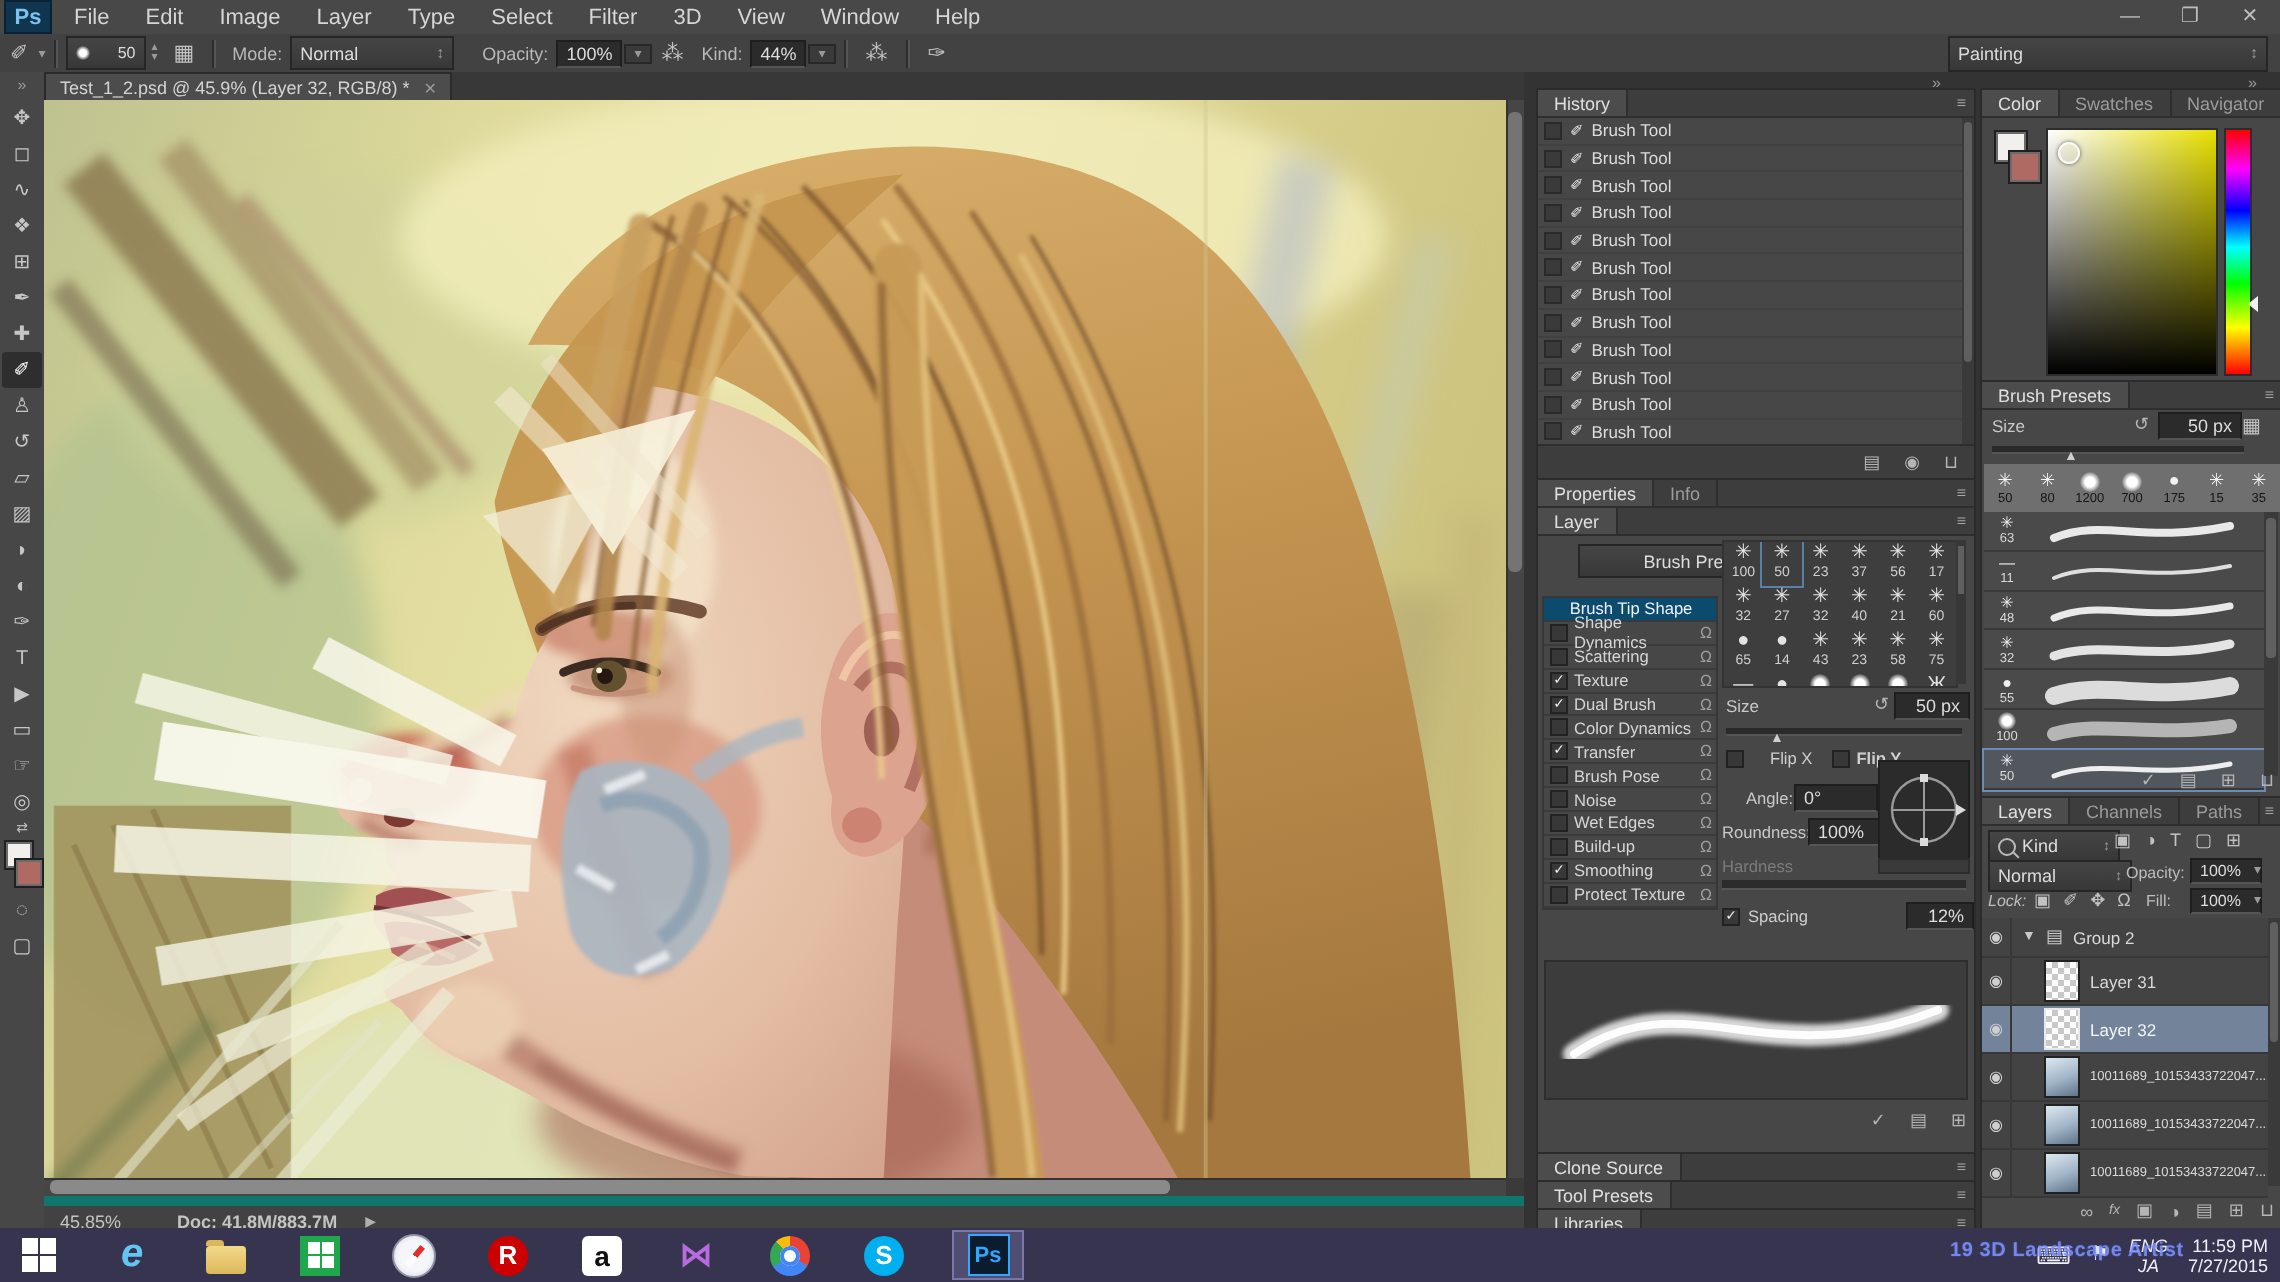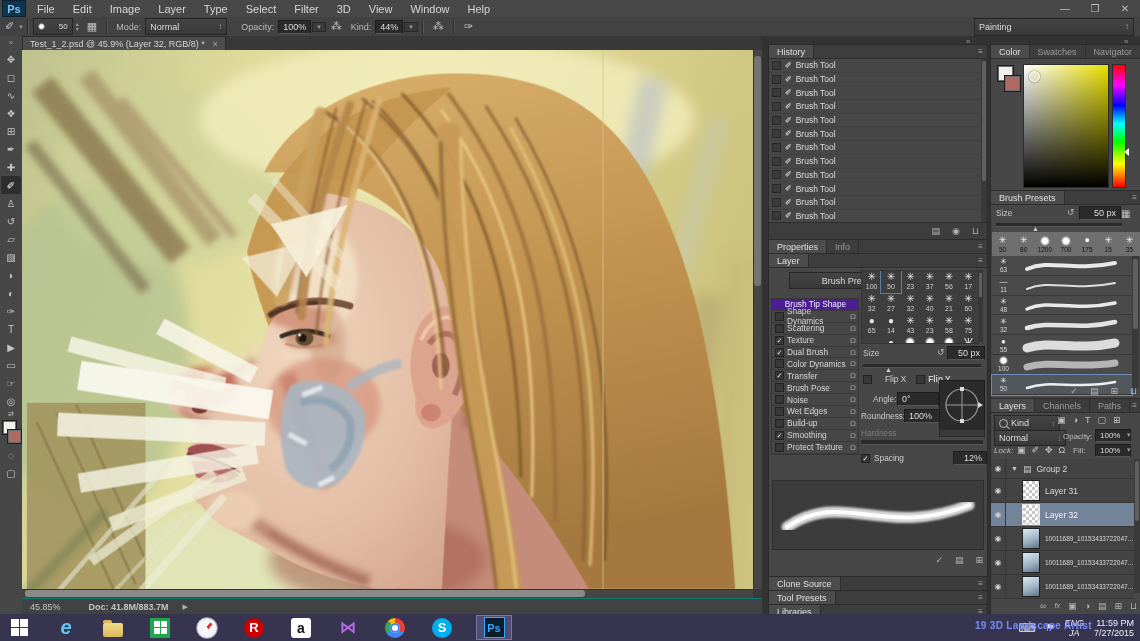--- a/index.html
+++ b/index.html
@@ -29,35 +29,35 @@
   .toolbar{left:0;top:36px;width:22px;height:578px;background:#474747;border-right:1px solid #2a2a2a;display:flex;flex-direction:column;align-items:center;}
   .tool{width:20px;height:18px;display:flex;align-items:center;justify-content:center;font-size:10px;color:#c6c6c6;}
   .tool.active{background:#2e2e2e;border-radius:2px;color:#fff;}
   .swatch{border:1px solid #202020;box-shadow:0 0 0 1px #6b6b6b inset;}
   
   .canvas{left:22px;top:50px;width:731px;height:539px;background:#5c5c5c;overflow:hidden;}
   .vscroll{left:753px;top:50px;width:9px;height:539px;background:#464646;border-left:1px solid #333;}
   .vthumb{left:754px;top:56px;width:7px;height:230px;background:#747474;border-radius:3px;}
   .hscroll{left:22px;top:589px;width:731px;height:9px;background:#464646;border-top:1px solid #333;}
   .hthumb{left:25px;top:590px;width:560px;height:7px;background:#8a8a8a;border-radius:3px;}
-  .statusbar{left:22px;top:598px;width:740px;height:16px;background:#424242;border-top:1px solid #0f766e;display:flex;align-items:center;font-size:9px;color:#c4c4c4;}
+  .statusbar{left:22px;top:598px;width:740px;height:16px;background:#424242;border-top:5px solid #0f766e;display:flex;align-items:center;font-size:9px;color:#c4c4c4;}
   
   .dockbg{left:762px;top:36px;width:378px;height:578px;background:#333333;}
   .panel{background:#434343;border:1px solid #2b2b2b;}
   .phead{height:13px;background:#3d3d3d;border-bottom:1px solid #2e2e2e;display:flex;align-items:center;font-size:9px;color:#d8d8d8;}
   .ptab{padding:0 8px;height:13px;display:flex;align-items:center;background:#4c4c4c;border-right:1px solid #2e2e2e;color:#e0e0e0;}
   .ptab.dim{background:transparent;color:#9b9b9b;}
   .pmenu{margin-left:auto;color:#a8a8a8;font-size:8px;padding-right:4px;}
   .hrow{height:12.7px;display:flex;align-items:center;gap:4px;font-size:8.5px;color:#dcdcdc;border-bottom:1px solid rgba(0,0,0,.08);}
   .hbox{width:7px;height:7px;border:1px solid #2a2a2a;background:#3a3a3a;margin-left:3px;}
   .bicon{font-size:8px;color:#e8e8e8;}
   .footicons{display:flex;gap:12px;justify-content:flex-end;align-items:center;padding-right:8px;color:#b5b5b5;font-size:9px;}
   
   .bsec{height:10.9px;display:flex;align-items:center;gap:3px;font-size:8.3px;color:#d6d6d6;border-bottom:1px solid #3a3a3a;padding:0 2px 0 3px;background:#474747;}
-  .bsec.hd{background:#4c1d95;color:#eef2f7;justify-content:center;}
+  .bsec.hd{background:#0c4a6e;color:#eef2f7;justify-content:center;}
   .ckb{width:7px;height:7px;border:1px solid #222;background:#383838;font-size:7px;line-height:7px;text-align:center;color:#eee;flex:none;}
   .locki{margin-left:auto;color:#9f9f9f;font-size:8px;}
   .gcell{width:20.6px;display:flex;flex-direction:column;align-items:center;}
   .gcell .gi{font-size:10px;color:#e3e3e3;height:12px;line-height:12px;}
   .gcell .gn{font-size:7px;color:#cfcfcf;}
   .slider{height:3px;background:#2a2a2a;border-bottom:1px solid #555;position:relative;}
   .sthumb{position:absolute;top:2px;font-size:7px;color:#cfcfcf;}
   .dial{background:#2b2b2b;border:1px solid #1f1f1f;position:relative;}
   
   .cfield{background:

